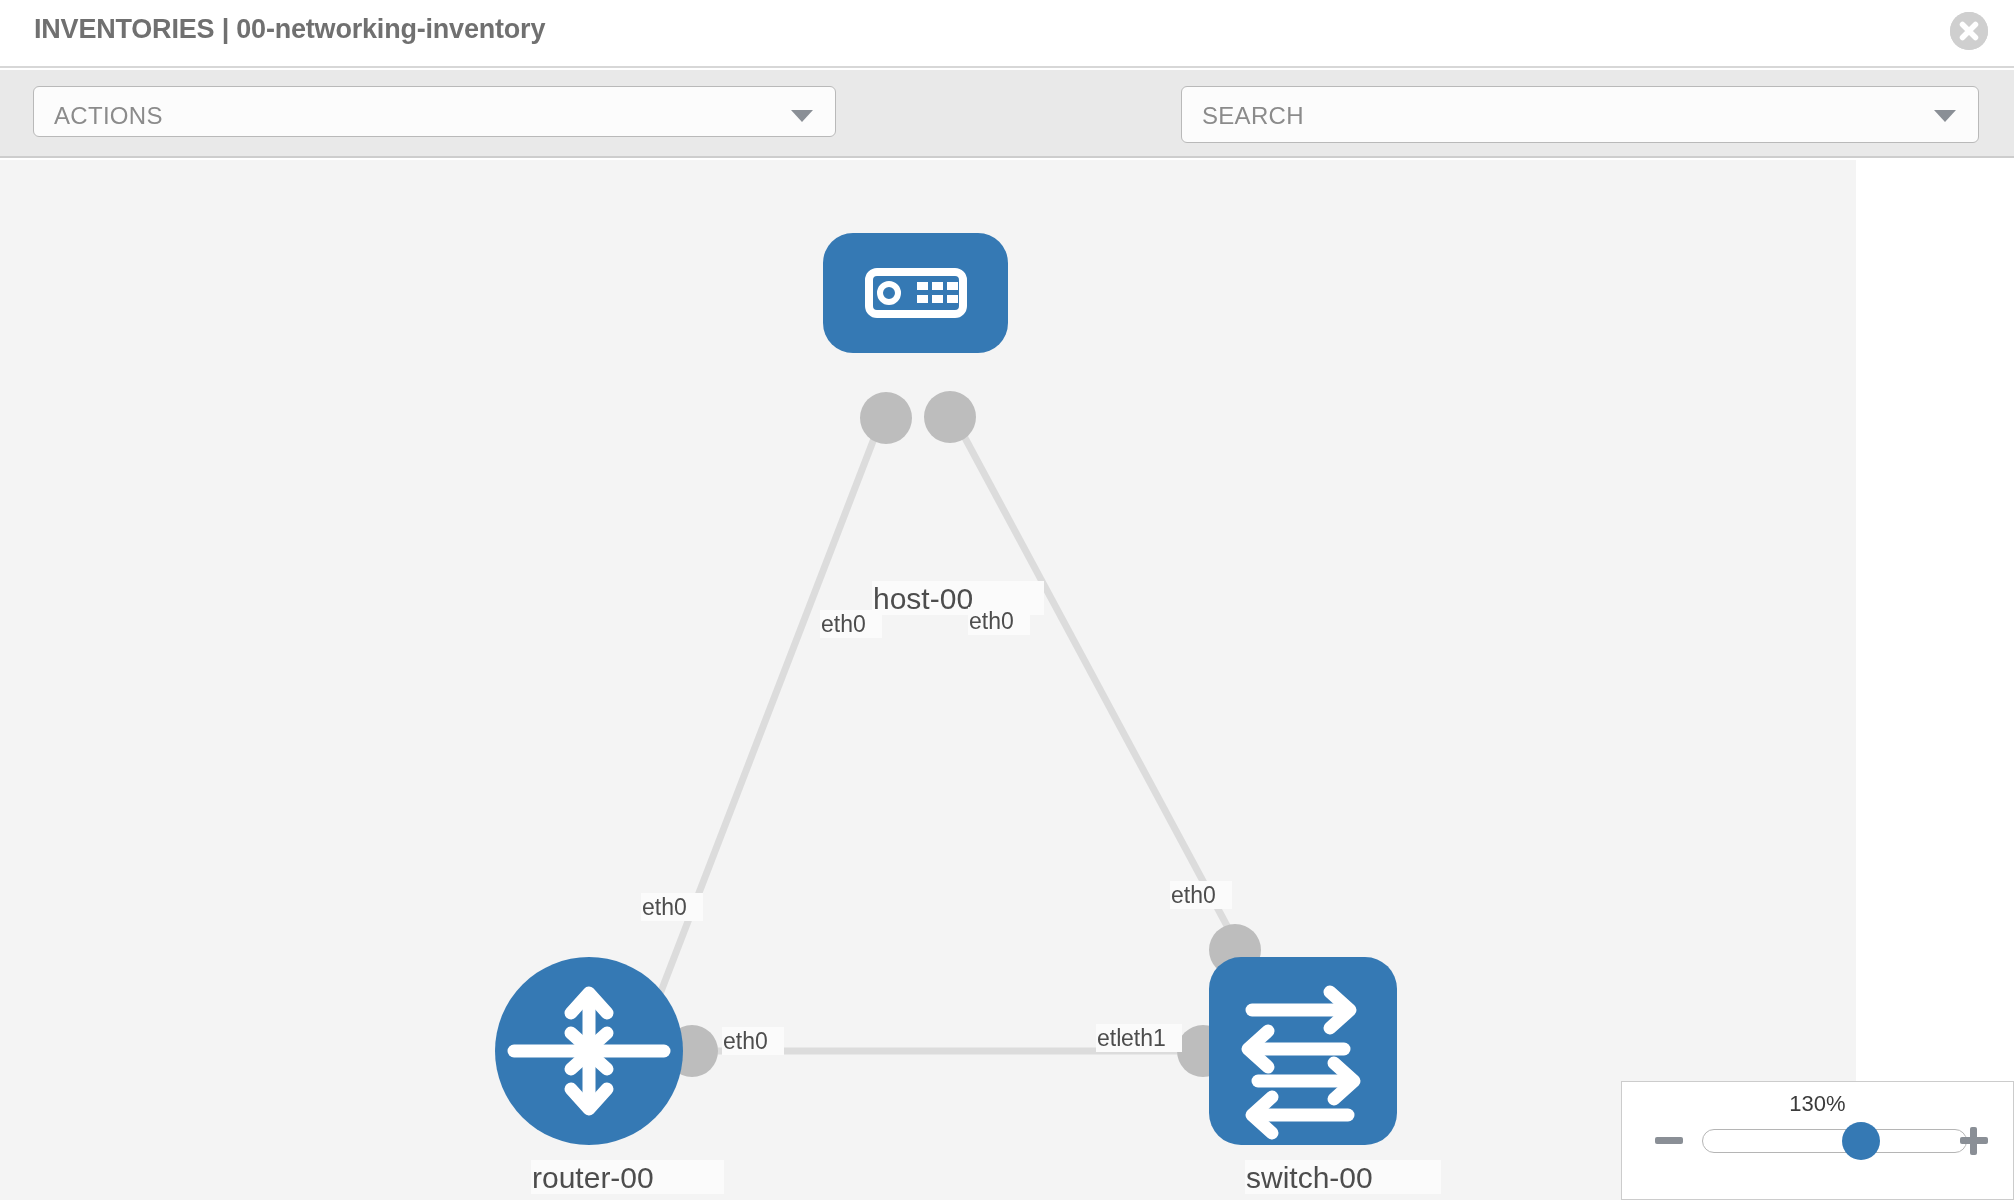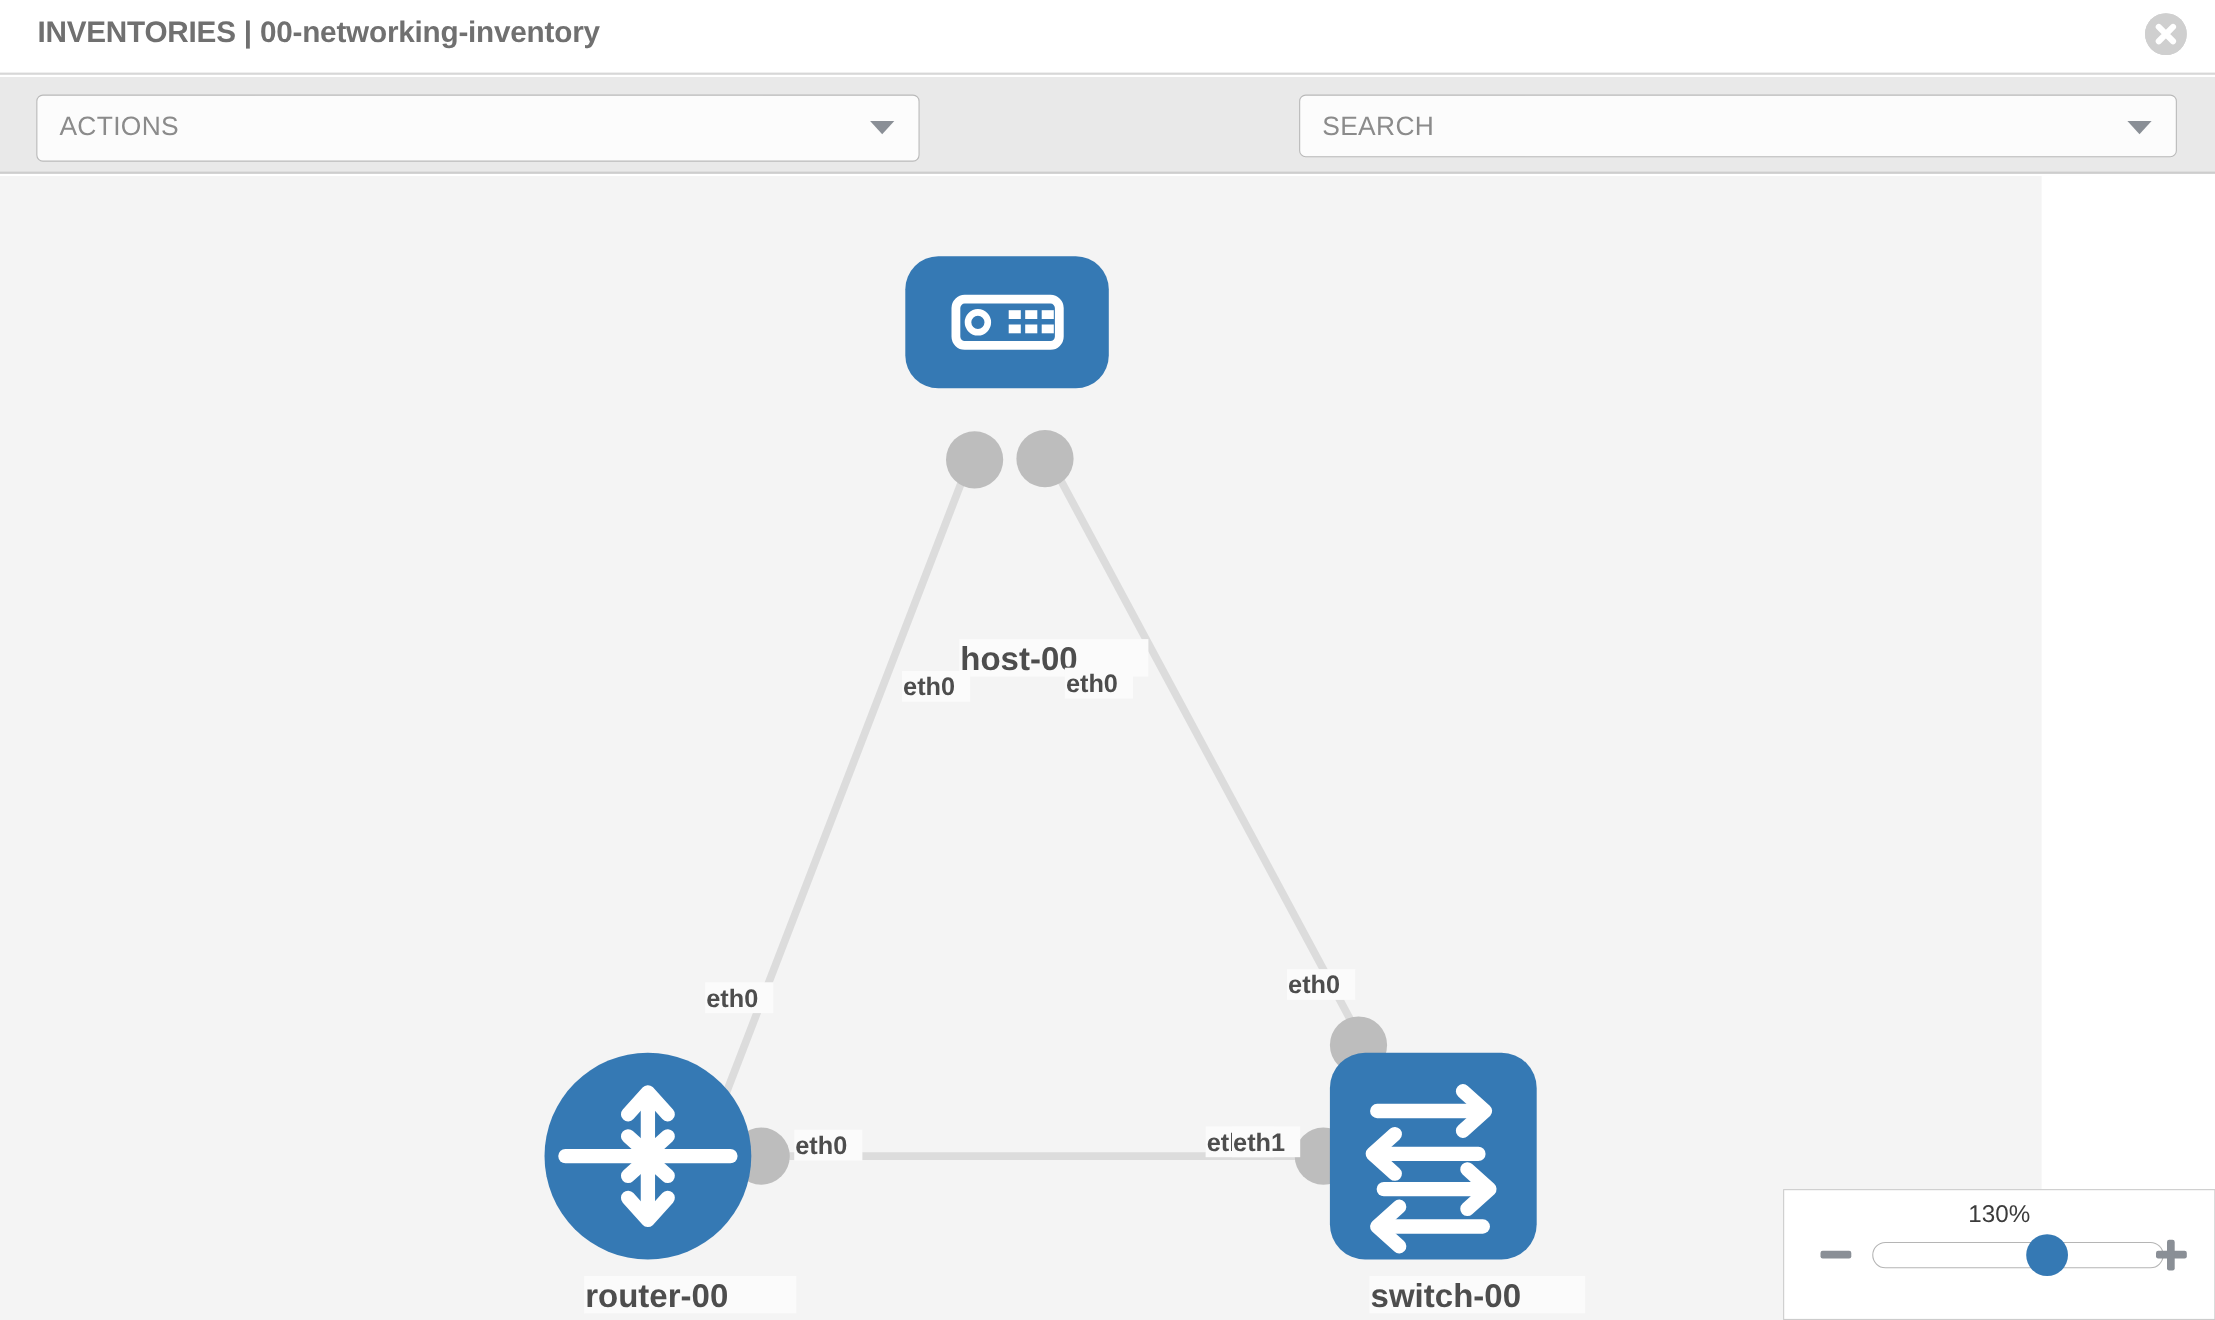--- a/index.html
+++ b/index.html
@@ -49,21 +49,21 @@
   .toolbar {
     position: absolute;
     top: 70px; left: 0;
     width: 2014px; height: 88px;
     background: #e9e9e9;
     border-bottom: 2px solid #cdcdcd;
   }
   .actions-select {
     position: absolute;
     left: 33px; top: 16px;
-    width: 803px; height: 61px;
+    width: 803px; height: 51px;
     background: #fcfcfc;
     border: 1px solid #b9b9b9;
     border-radius: 6px;
   }
   .actions-select .sel-label {
     position: absolute;
     left: 20px; top: 15px;
     font-size: 24px;
     color: #8b8b8b;
     letter-spacing: 0.3px;
@@ -104,21 +104,20 @@
   }
 
   
   .canvas {
     position: absolute;
     top: 160px; left: 0;
     width: 1856px;
     height: 1040px;
     background: #f4f4f4;
     overflow: hidden;
-    font-weight: bold;
   }
   #topology-svg {
     position: absolute;
     top: 0; left: 0;
     width: 2014px; height: 1040px;
     display: block;
   }
 
   .edge-line { stroke: #dcdcdc; stroke-width: 7; }
   .connector { fill: #bdbdbd; }

